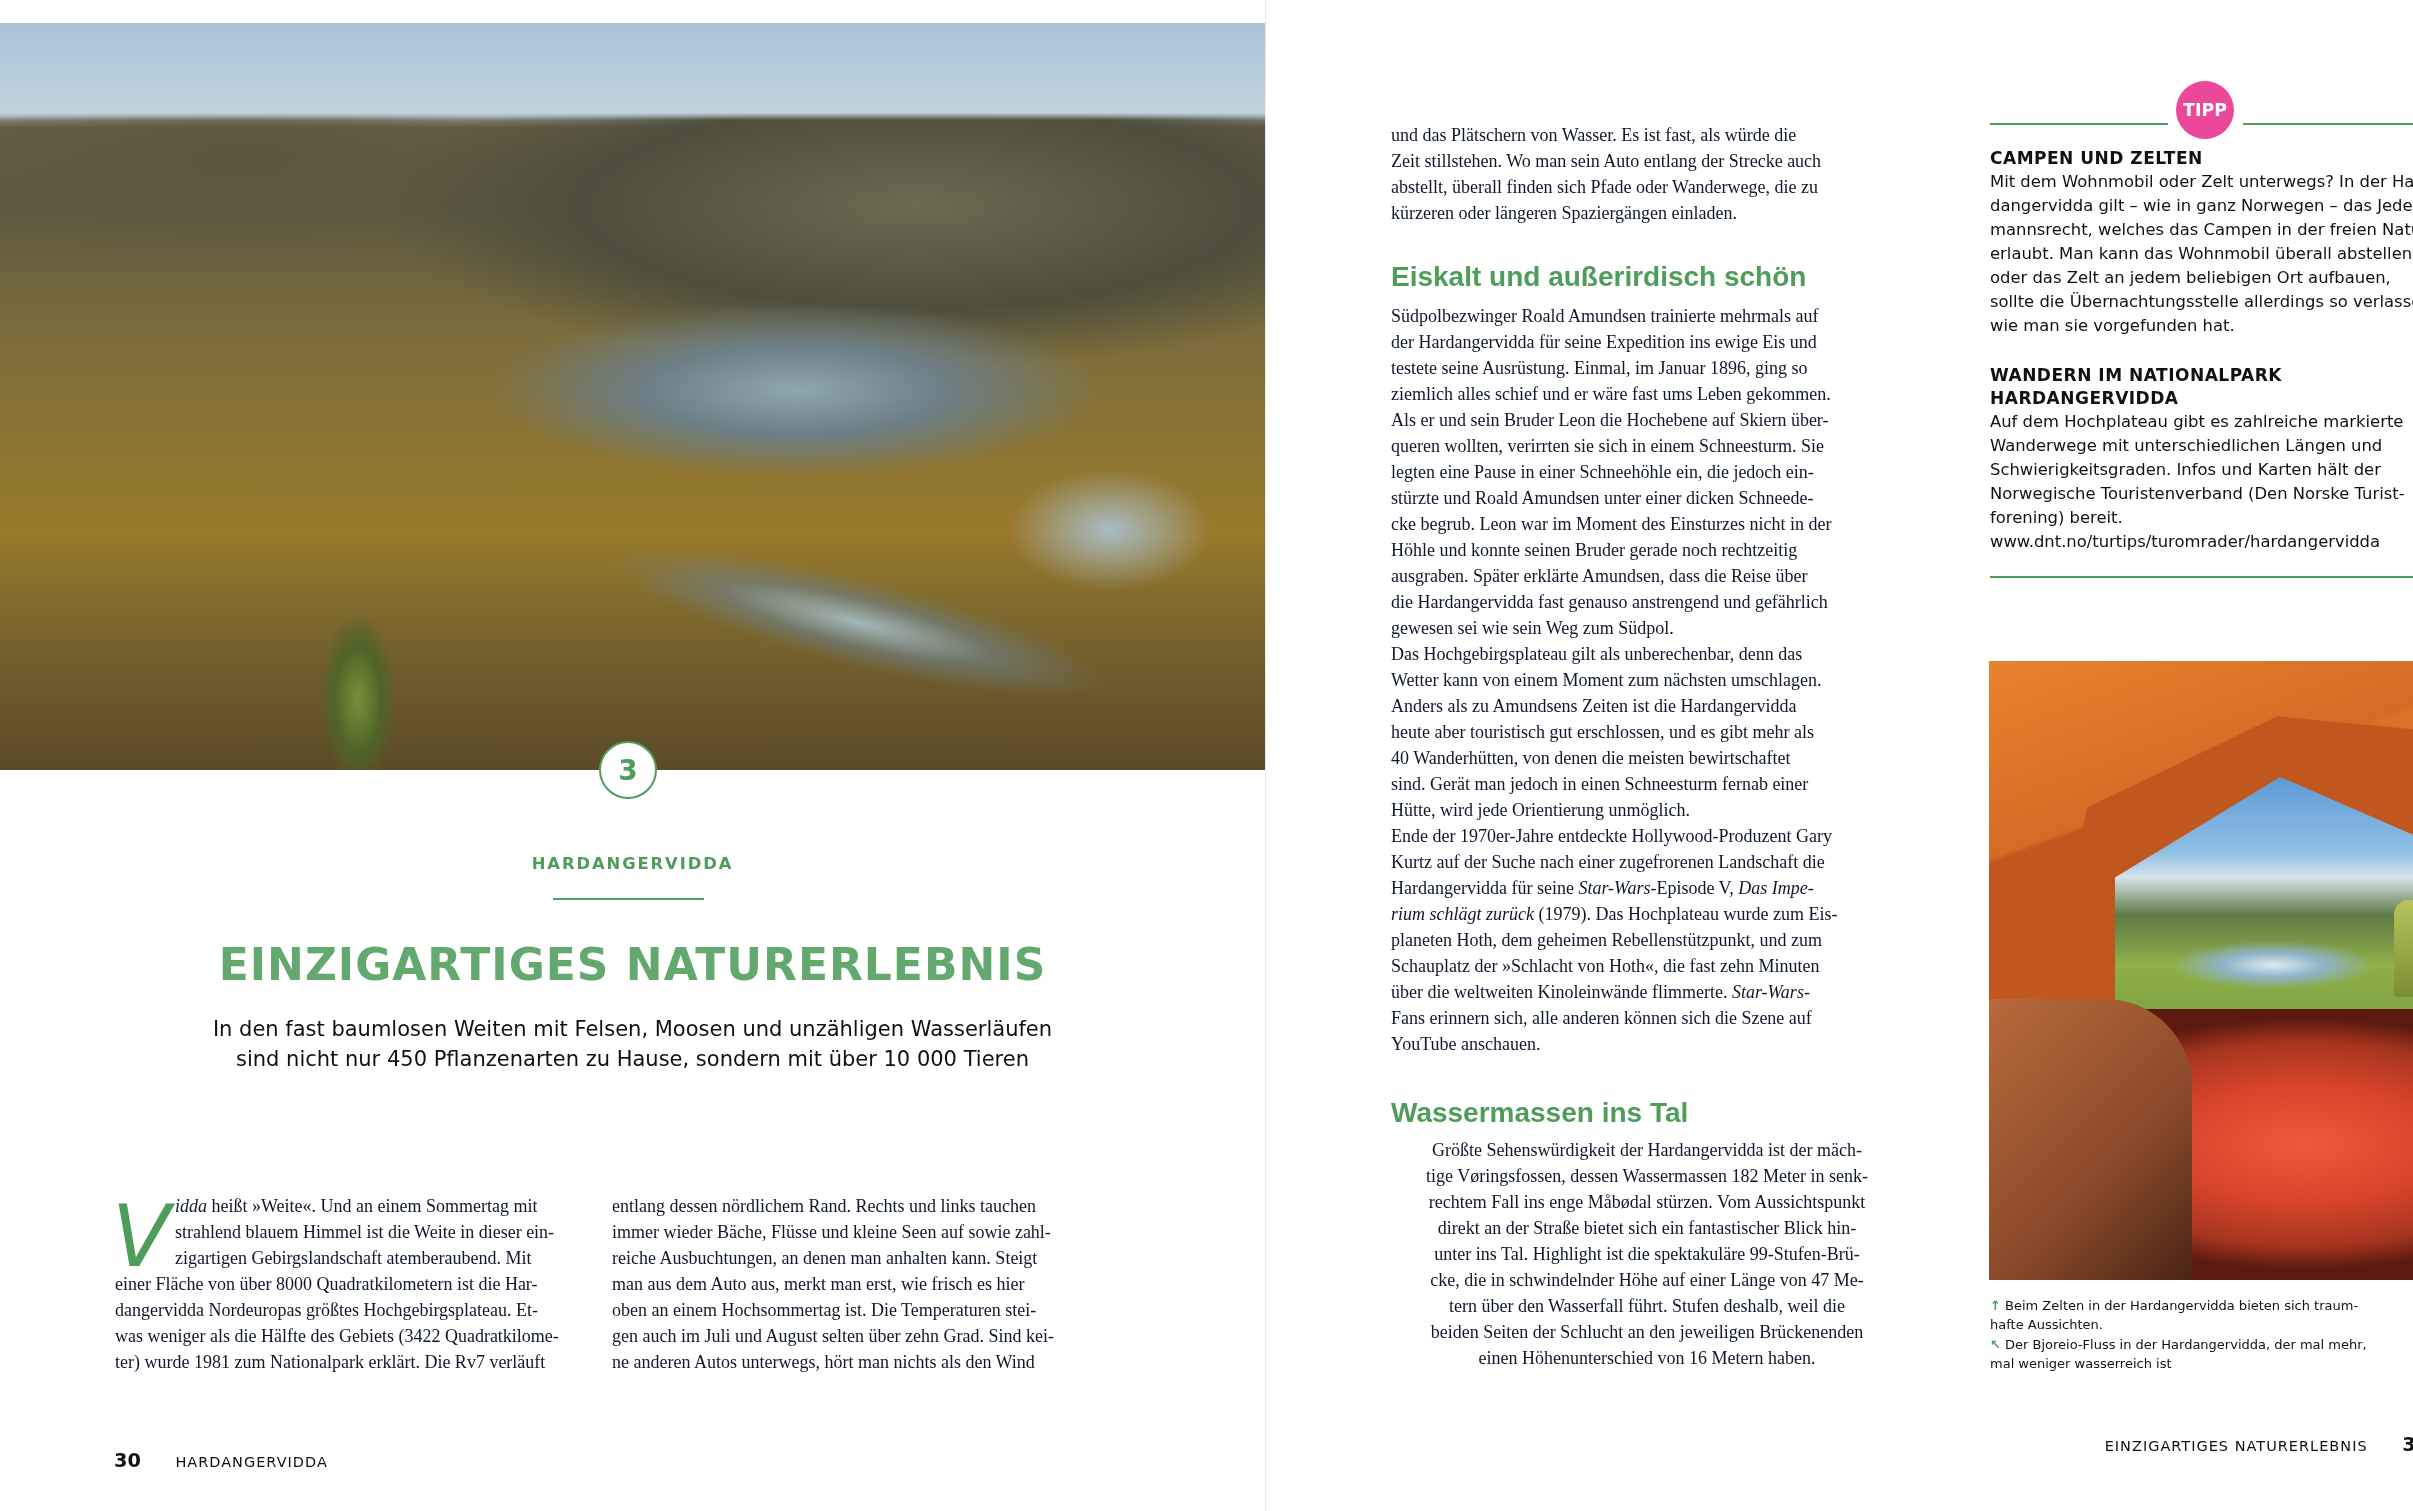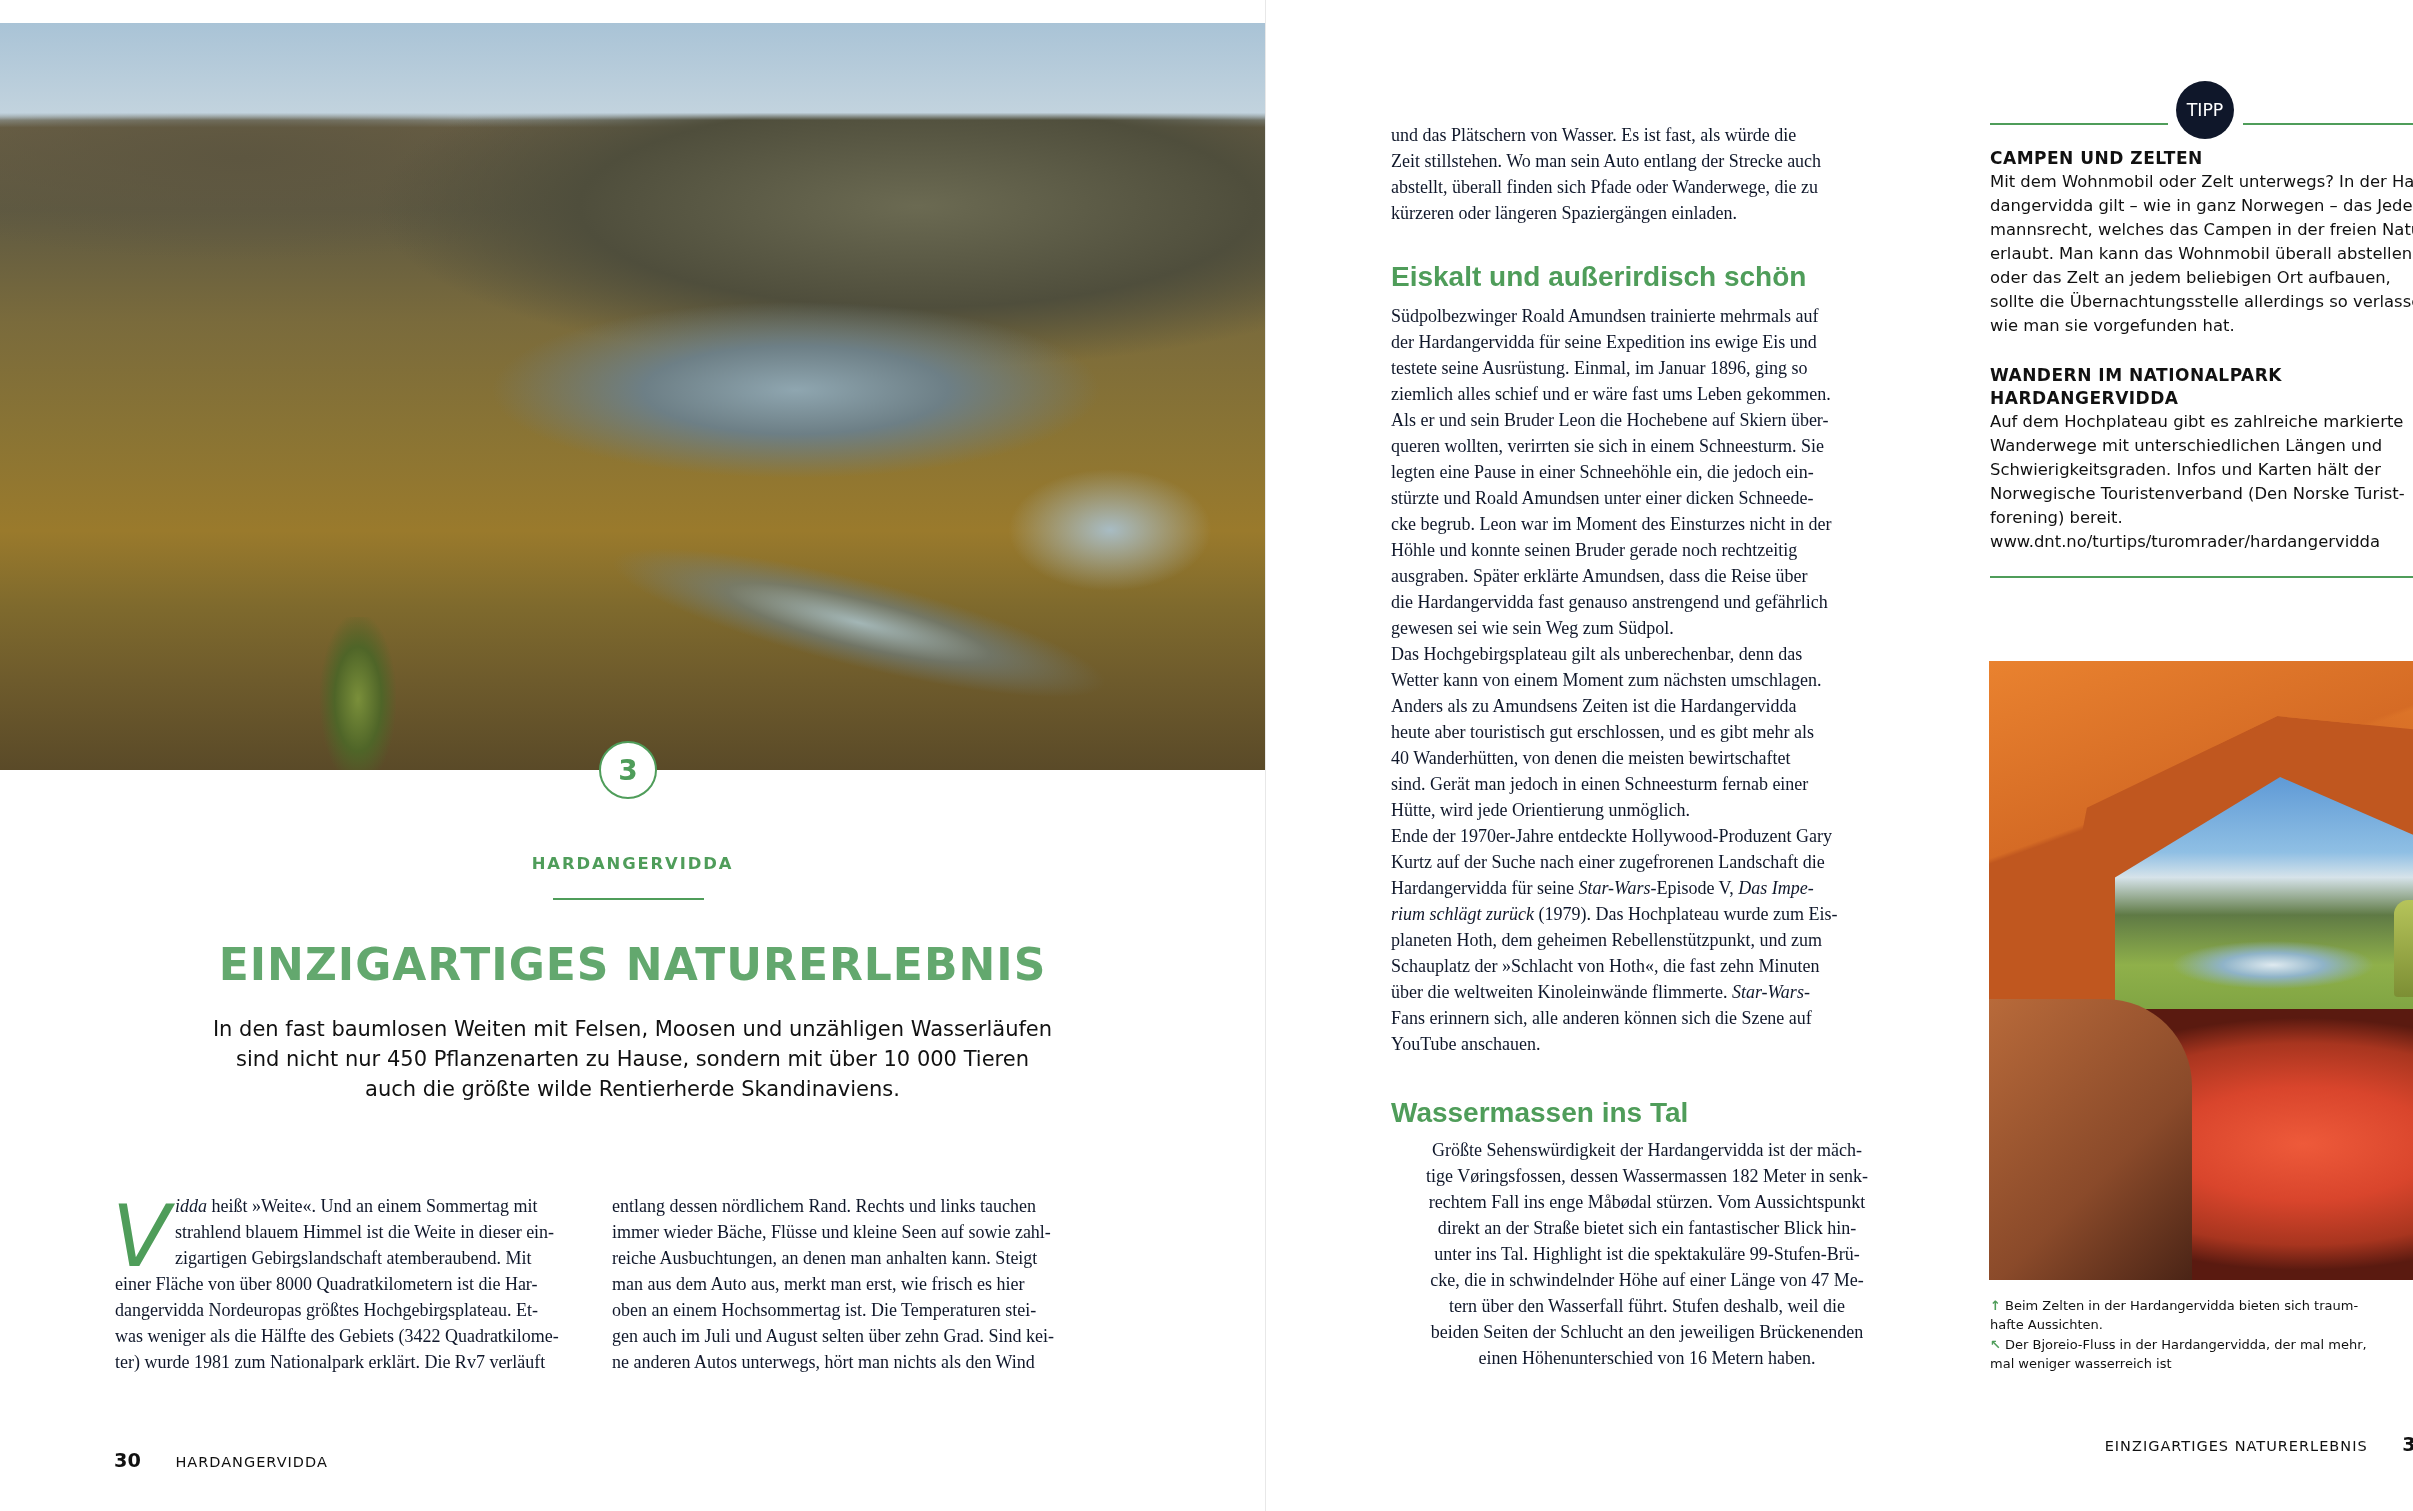--- a/index.html
+++ b/index.html
@@ -57,23 +57,23 @@
   
   .col-r1 { left: 1391px; top: 122px; width: 512px; }
   .subhead { font-family: Liberation Sans, sans-serif; font-weight: bold; color: #4f9d5a; font-size: 28px; }
   .sh1 { left: 1391px; top: 261px; }
   .sh2 { left: 1391px; top: 1097px; }
   .col-r1b { left: 1391px; top: 303px; width: 512px; }
   .col-r1c { left: 1391px; top: 1137px; width: 512px; text-align: center; }
 
   .tip-rule-l { left: 1990px; top: 123px; width: 178px; height: 1.9px; background: #4f9d5a; }
   .tip-rule-r { left: 2243px; top: 123px; width: 178px; height: 1.9px; background: #4f9d5a; }
-  .tip-badge { left: 2176px; top: 81px; width: 58px; height: 58px; border-radius: 50%; background: #0f172a;
+  .tip-badge { left: 2176px; top: 81px; width: 58px; height: 58px; border-radius: 50%; background: #ec4899;
     color: #fff; display: flex; align-items: center; justify-content: center;
-    font-family: "DejaVu Sans", sans-serif; font-size: 17.4px; font-weight: normal; }
+    font-family: "DejaVu Sans", sans-serif; font-size: 17.4px; font-weight: bold; }
   .tip-block { left: 1990px; width: 434px; font-family: "DejaVu Sans", sans-serif; color: #111; }
   .tip-block h3 { margin: 0; font-size: 17px; font-weight: bold; letter-spacing: 0.5px; line-height: 23px; }
   .tip-block p { margin: 0; font-size: 16.4px; line-height: 24px; }
   .tip-block .ln { display: block; white-space: nowrap; }
   .tip1 { top: 147px; }
   .tip2 { top: 364px; }
   .tip-rule-b { left: 1990px; top: 576px; width: 431px; height: 1.9px; background: #4f9d5a; }
 
   .photo-tent { left: 1989px; top: 661px; width: 544px; height: 619px; overflow: hidden; background: #c0571f; }
   .photo-tent .sky { position: absolute; left: 126px; top: 116px; width: 367px; height: 251px;
@@ -113,21 +113,20 @@
 </div>
 
 <div class="abs region-label">HARDANGERVIDDA</div>
 <div class="abs region-rule"></div>
 
 <div class="abs chapter-title">EINZIGARTIGES NATURERLEBNIS</div>
 
 <div class="abs intro">
   <div>In den fast baumlosen Weiten mit Felsen, Moosen und unzähligen Wasserläufen</div>
   <div>sind nicht nur 450 Pflanzenarten zu Hause, sondern mit über 10 000 Tieren</div>
-  <div>auch die größte wilde Rentierherde Skandinaviens.</div>
 </div>
 
 <div class="abs dropcap">V</div>
 <div class="abs body-text col-l1">
   <span class="ln indent"><span class="em">idda</span><span> heißt »Weite«. Und an einem Sommertag mit</span></span>
   <span class="ln indent">strahlend blauem Himmel ist die Weite in dieser ein-</span>
   <span class="ln indent">zigartigen Gebirgslandschaft atemberaubend. Mit</span>
   <span class="ln">einer Fläche von über 8000 Quadratkilometern ist die Har-</span>
   <span class="ln">dangervidda Nordeuropas größtes Hochgebirgsplateau. Et-</span>
   <span class="ln">was weniger als die Hälfte des Gebiets (3422 Quadratkilome-</span>

